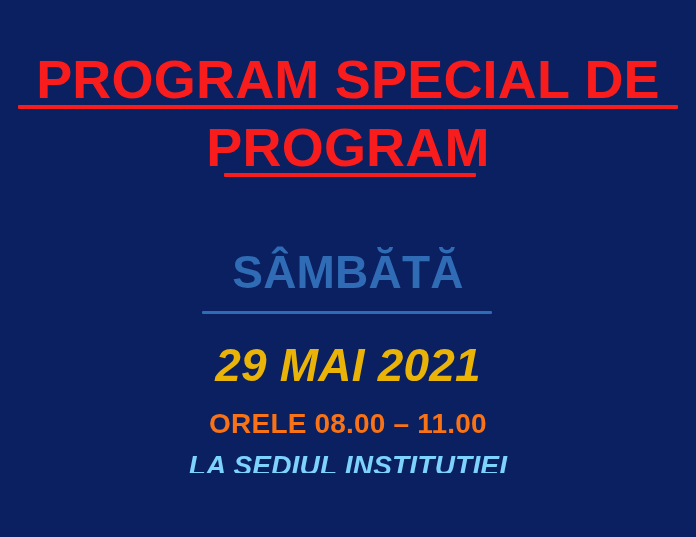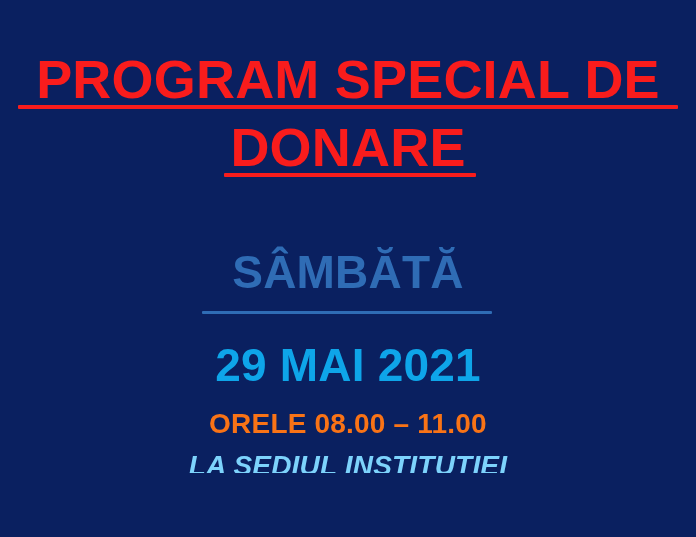--- a/index.html
+++ b/index.html
@@ -71,22 +71,23 @@
     left: 202px;
     width: 290px;
     height: 3px;
     background: #2f6cb5;
     border-radius: 1px;
   }
 
   
   .date {
     top: 342px;
-    color: #0ea5e9;
+    color: #eab308;
     font-size: 46px;
+    font-style: italic;
   }
   .hours {
     top: 410px;
     color: #f97316;
     font-size: 28px;
   }
   .place {
     top: 452px;
     color: #7dd3fc;
     font-size: 28px;
@@ -97,21 +98,21 @@
 <body>
 
 <div class="poster">
 
   <div class="line headline-1">
     <span class="cond">PROGRAM SPECIAL DE</span>
   </div>
   <div class="rule rule-1"></div>
 
   <div class="line headline-2">
-    <span class="cond">DONARE</span>
+    <span class="cond">PROGRAM</span>
   </div>
   <div class="rule rule-2"></div>
 
   <div class="line day">
     <span class="cond">SÂMBĂTĂ</span>
   </div>
   <div class="rule-3"></div>
 
   <div class="line date">
     <span class="cond">29 MAI 2021</span>

